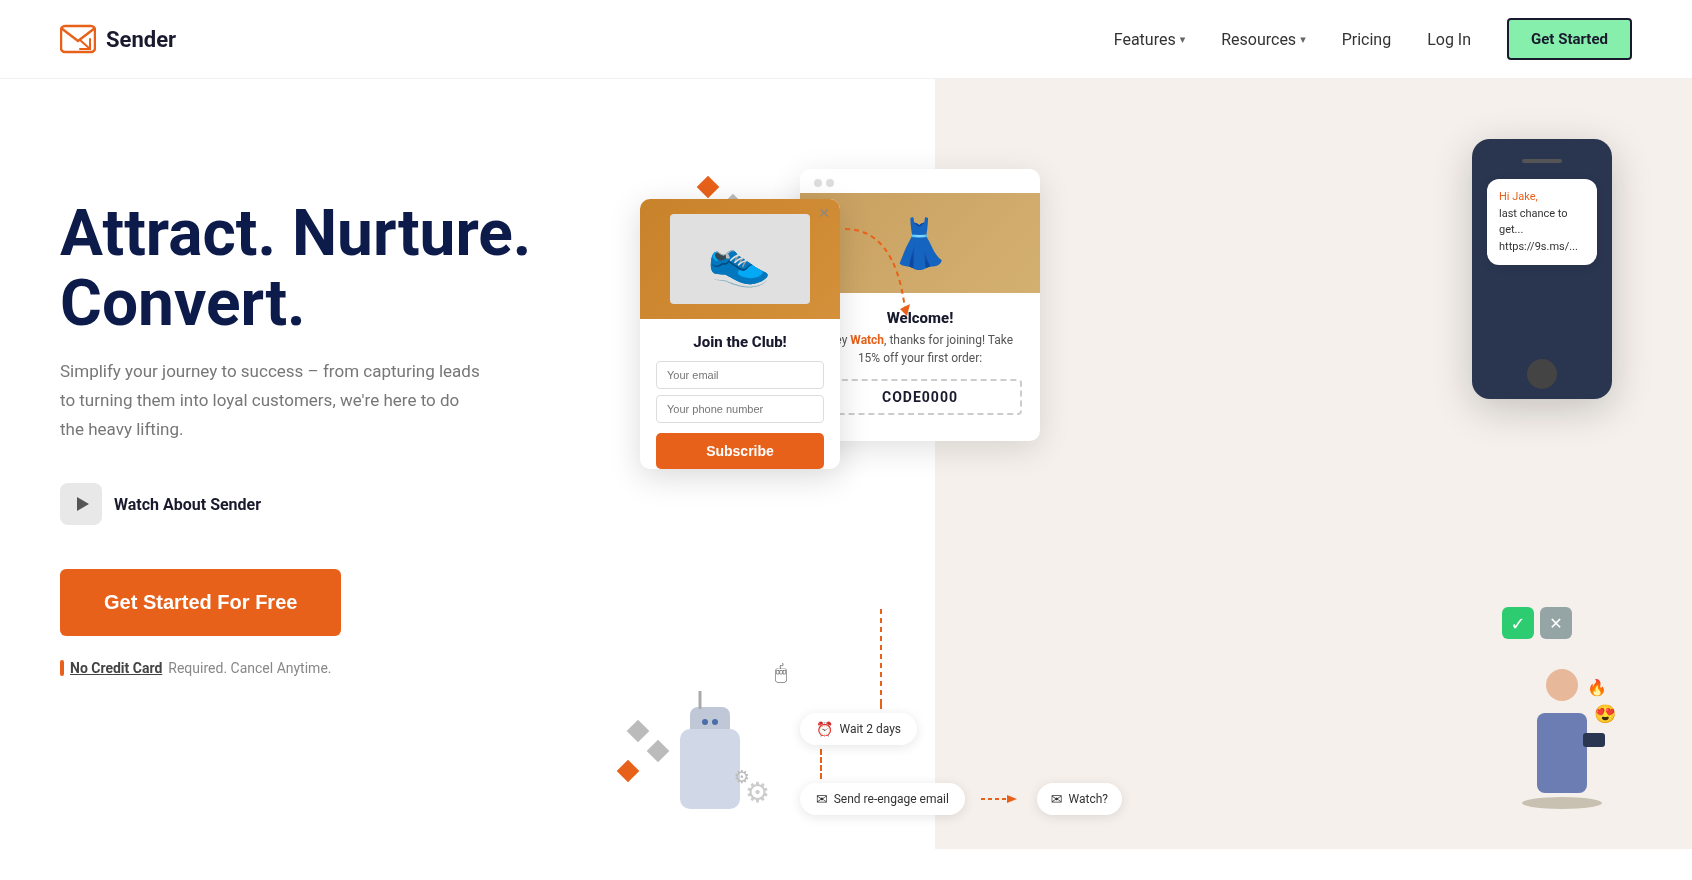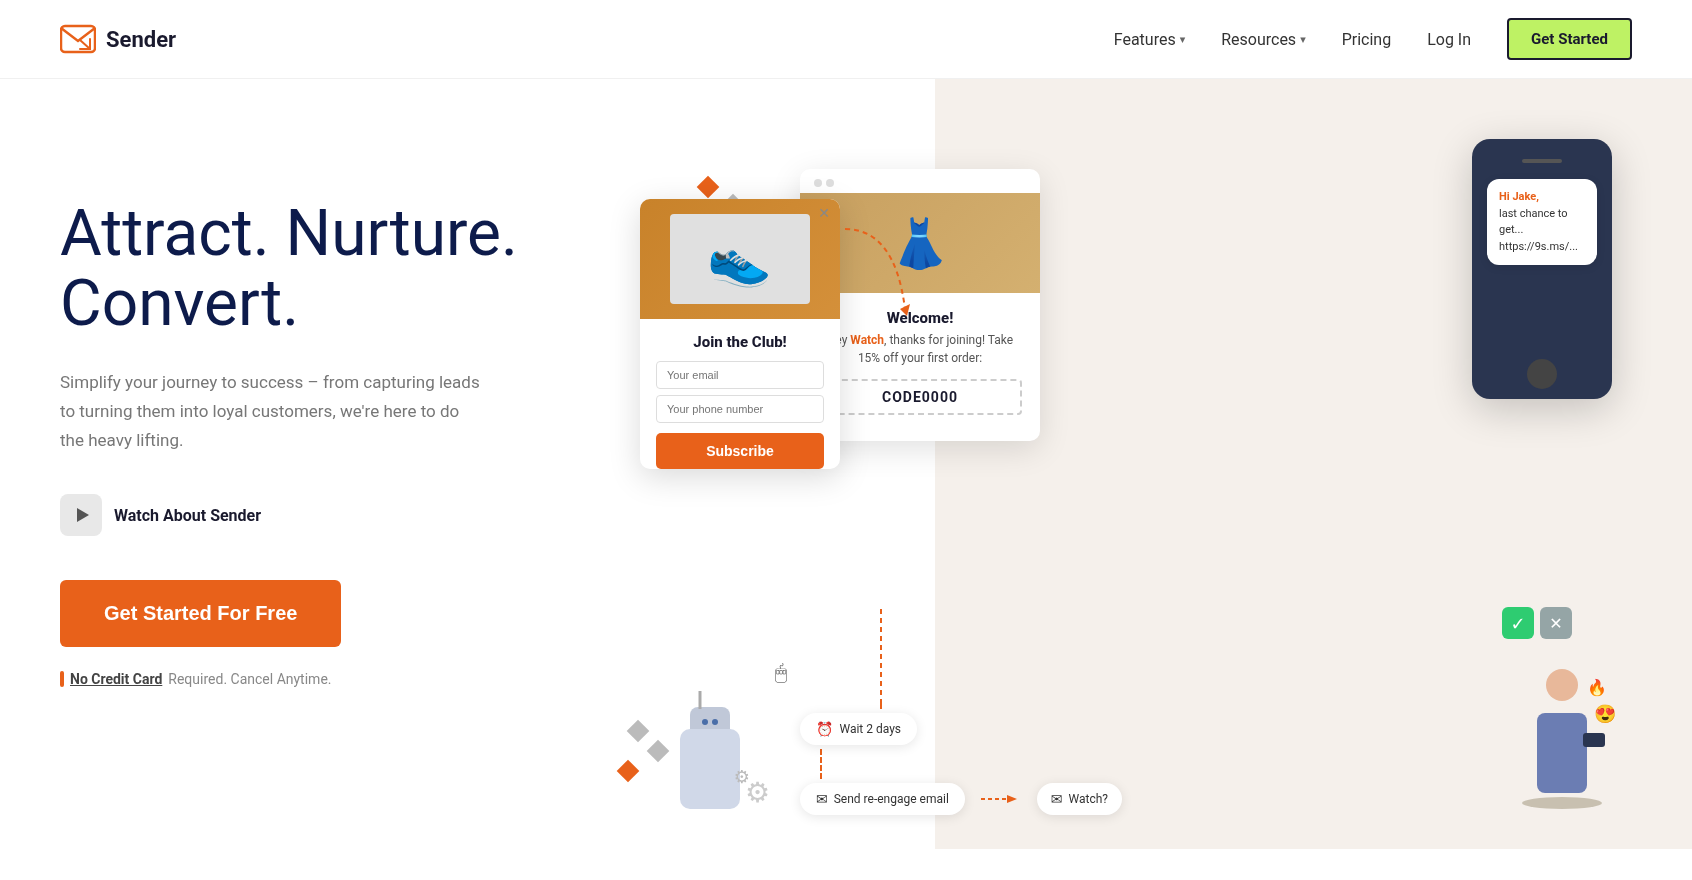--- a/index.html
+++ b/index.html
@@ -15,40 +15,40 @@
     .nav-logo-text { font-size: 22px; font-weight: 700; color: #1a1a2e; }
     .nav-right { display: flex; align-items: center; gap: 36px; }
     .nav-link {
       display: flex; align-items: center; gap: 4px;
       font-size: 16px; color: #333; text-decoration: none; cursor: pointer;
     }
     .chevron { font-size: 11px; color: #666; }
     .nav-login { font-size: 16px; color: #333; text-decoration: none; cursor: pointer; }
     .nav-get-started {
       padding: 10px 22px; border: 2px solid #1a1a2e; border-radius: 4px;
-      font-size: 15px; font-weight: 700; color: #1a1a2e; background: #bef264;
+      font-size: 15px; font-weight: 700; color: #1a1a2e; background: #86efac;
       cursor: pointer; text-decoration: none;
     }
 
     
     .hero {
       display: flex; align-items: flex-start;
       padding: 60px 60px 0;
       min-height: 800px;
       position: relative;
       overflow: hidden;
     }
     .hero-left {
       flex: 0 0 520px;
       padding-top: 60px;
       z-index: 2;
     }
     .hero-headline {
-      font-size: 64px; font-weight: 400; color: #0d1b4b; line-height: 1.1;
-      margin-bottom: 28px;
+      font-size: 64px; font-weight: 700; color: #0d1b4b; line-height: 1.1;
+      margin-bottom: 17px;
     }
     .hero-sub {
       font-size: 17px; color: #777; line-height: 1.7; max-width: 420px;
       margin-bottom: 40px;
     }
     .watch-btn {
       display: flex; align-items: center; gap: 12px;
       margin-bottom: 44px; cursor: pointer;
     }
     .play-icon {
@@ -181,21 +181,21 @@
       box-shadow: 0 10px 40px rgba(0,0,0,0.2);
     }
     .phone-speaker {
       width: 40px; height: 4px; background: #555; border-radius: 2px; margin-bottom: 16px;
     }
     .sms-bubble {
       background: #fff; border-radius: 12px; padding: 10px 12px;
       width: 110px; font-size: 11px; color: #333; line-height: 1.5;
       box-shadow: 0 2px 8px rgba(0,0,0,0.1);
     }
-    .sms-hi { color: #e8611a; font-weight: 700; }
+    .sms-hi { color: #e8611a; font-weight: 400; }
     .phone-home-btn {
       width: 30px; height: 30px; border-radius: 50%; background: #444;
       position: absolute; bottom: 10px;
     }
 
     
     .flow-area {
       position: absolute;
       left: 220px; bottom: 20px;
       z-index: 4;

